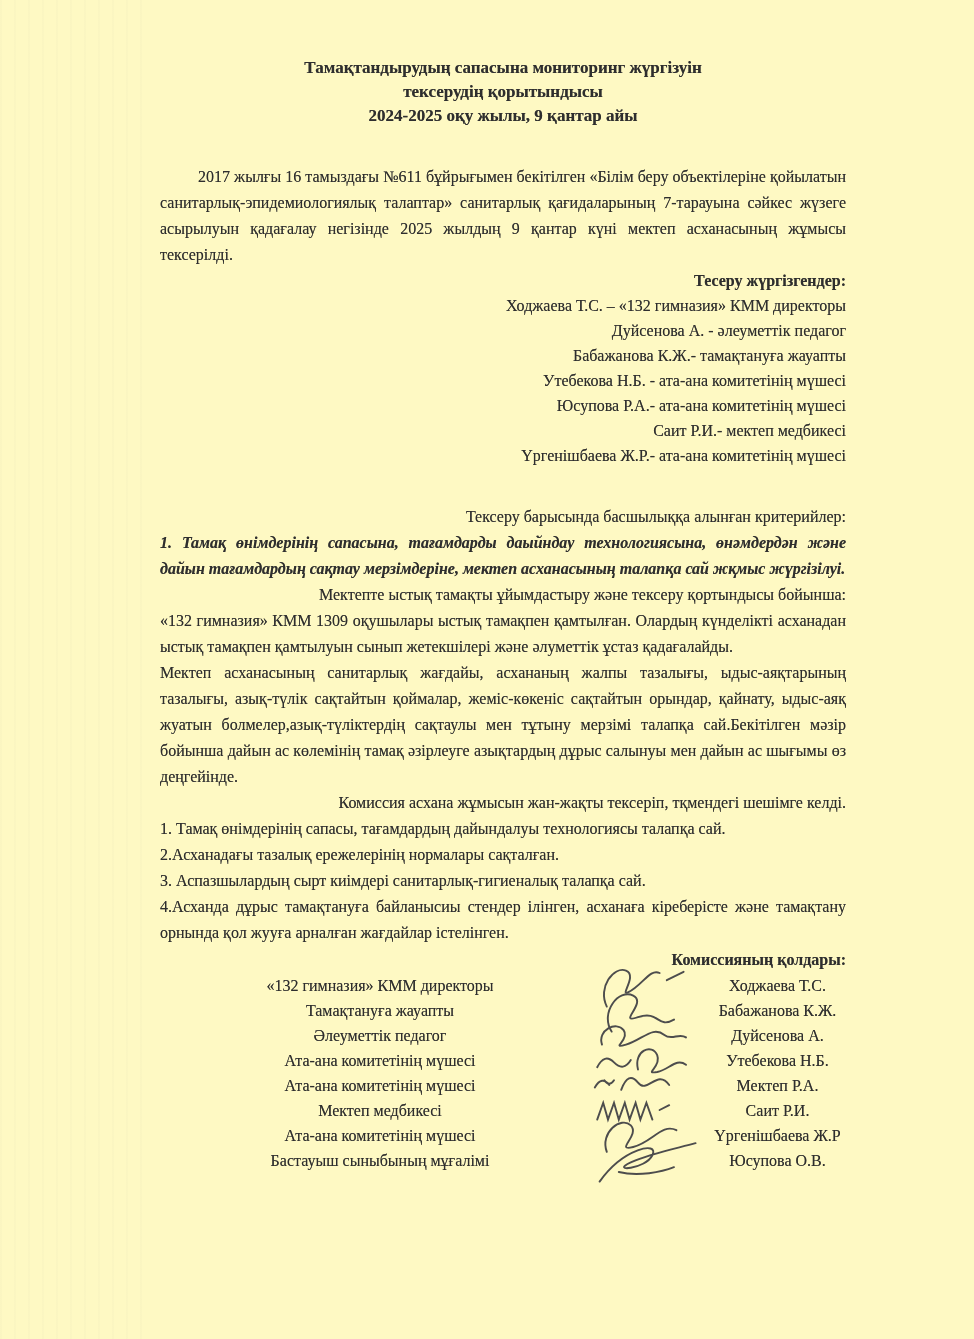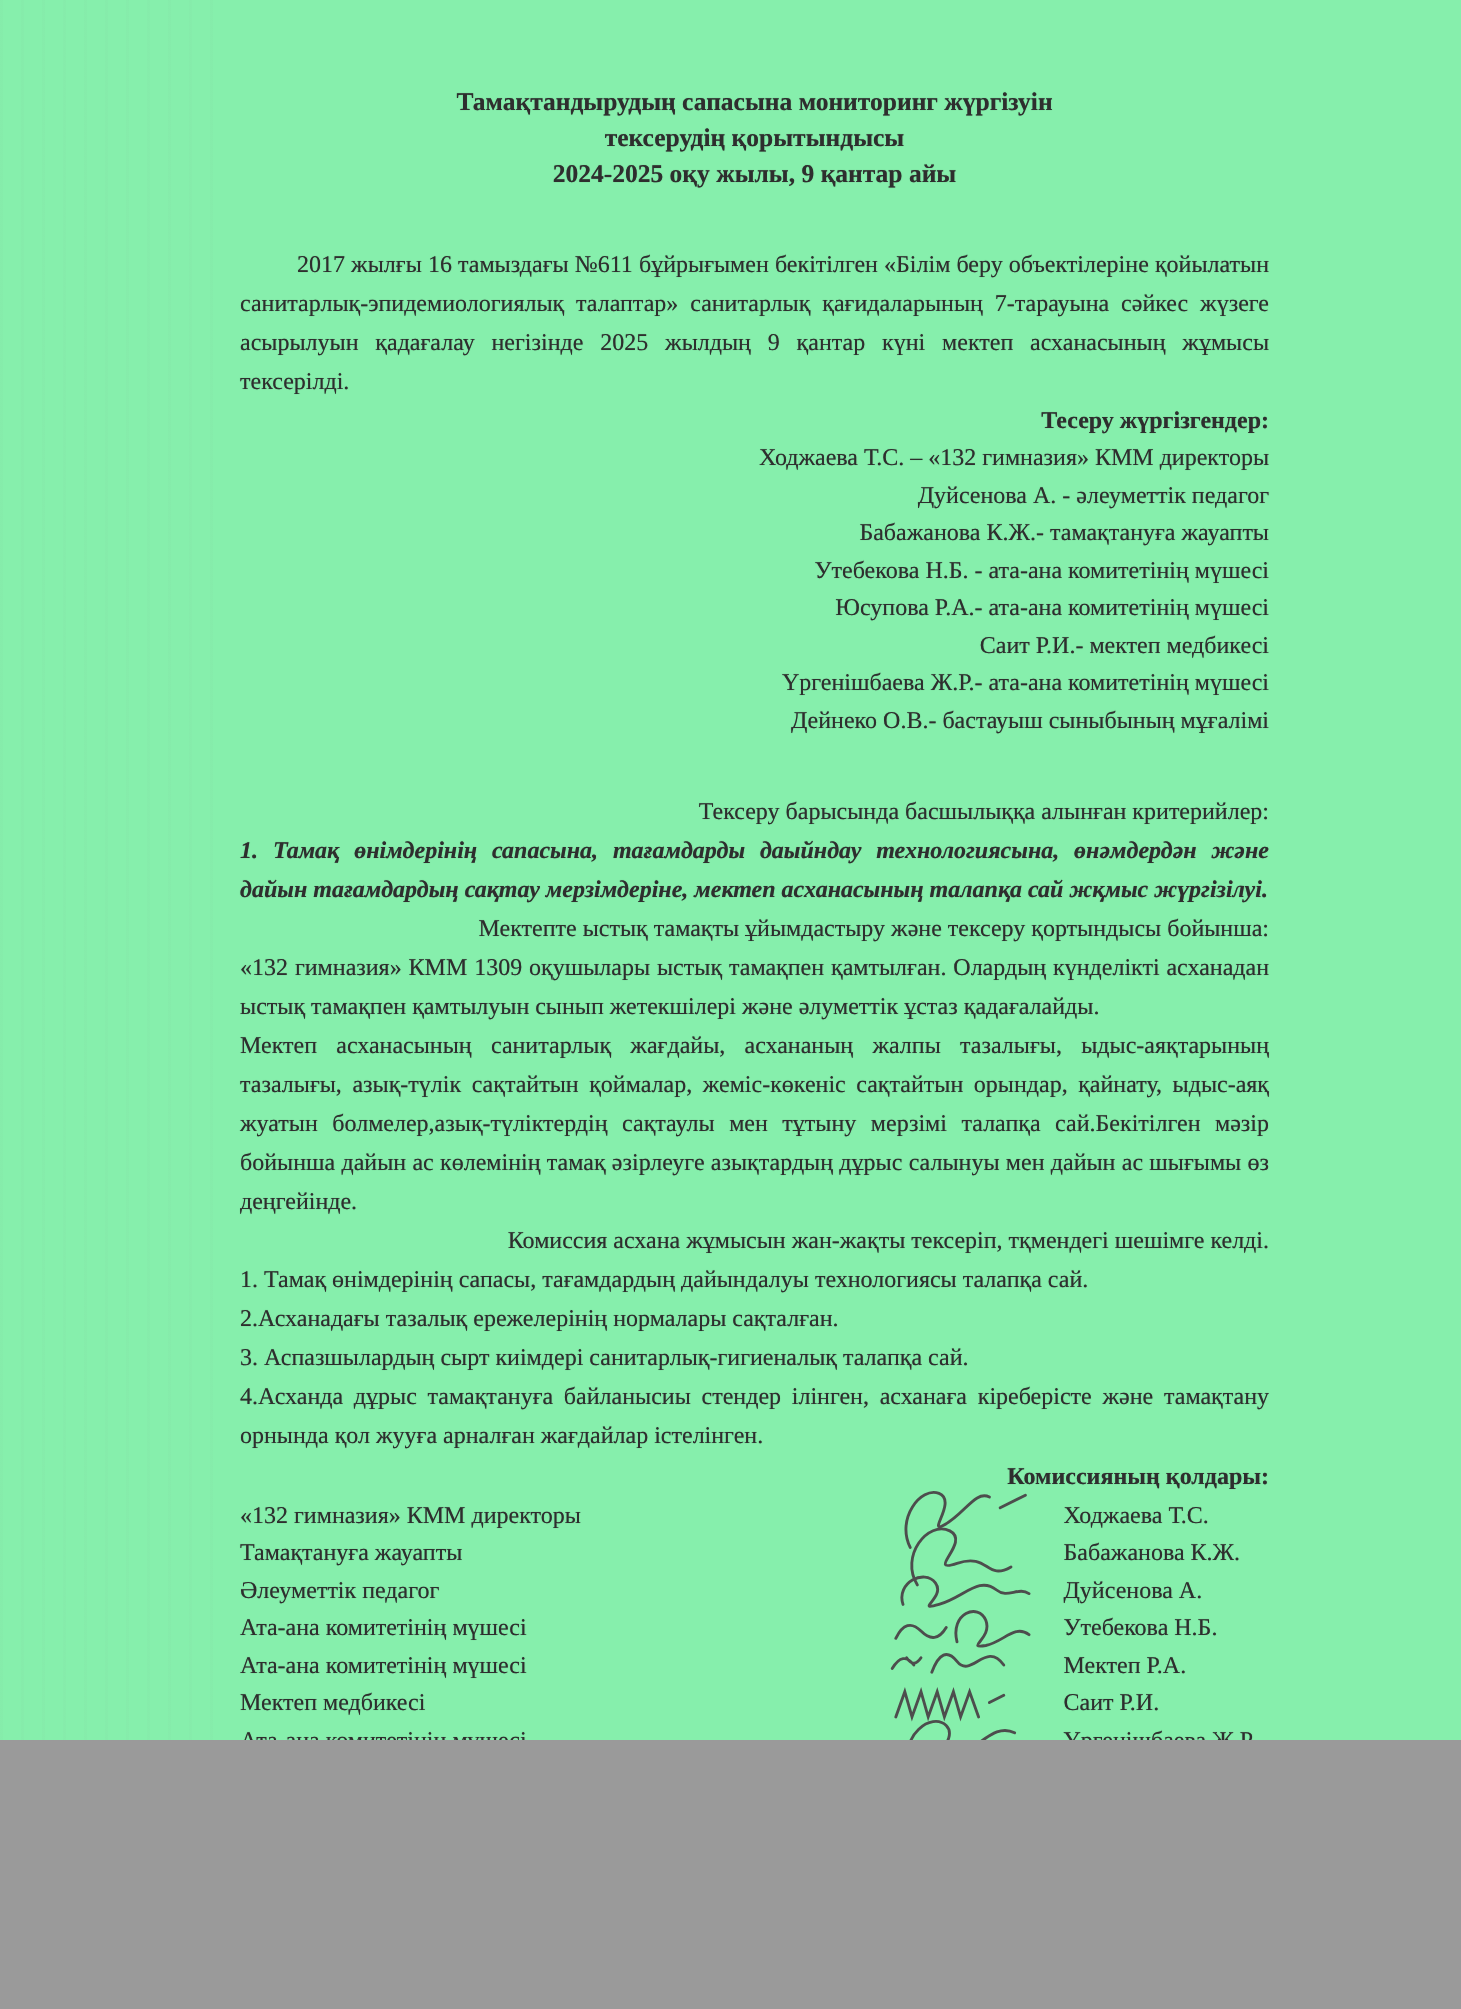--- a/index.html
+++ b/index.html
@@ -1,20 +1,20 @@
 <!DOCTYPE html>
 <html><head>
 <meta charset="utf-8">
 <style>
   html,body{margin:0;padding:0;background:#9a9a9a;}
   .page{
     position:relative;
-    width:974px;height:1160px;
+    width:974px;height:1339px;
     margin:0 auto;
-    background:#86efac;
+    background:#fef9c3;
     font-family:"Liberation Serif","DejaVu Serif",serif;
     color:#2e2e2e;
     overflow:hidden;
   }
   
   .page::before{
     content:"";position:absolute;left:0;top:0;bottom:0;width:150px;
     background:
       repeating-linear-gradient(90deg,
         rgba(120,120,120,0.05) 0 2px, rgba(255,255,255,0) 2px 14px);
@@ -32,21 +32,21 @@
   .title div{margin:0;}
   p{margin:0;text-align:right;}
   .just{text-align:justify;}
   .indent{text-indent:38px;}
   .bold{font-weight:bold;}
   .bold-italic{font-weight:bold;font-style:italic;text-align:justify;}
   .gap-lg{height:36px;}
   .list-line{line-height:25px;}
   .sig-heading{font-weight:bold;line-height:27px;}
   .sig-row{
-    display:flex;align-items:center;height:25px;
+    display:flex;align-items:center;height:25px;text-align:center;
   }
   .sig-role{flex:0 0 440px;}
   .sig-mark{flex:0 0 105px;position:relative;height:25px;}
   .sig-mark svg{
     position:absolute;left:-10px;top:-14px;width:132px;height:52px;
     overflow:visible;
   }
   .sig-mark path{fill:none;stroke:#4d4d4d;stroke-width:1.6;stroke-linecap:round;}
   .sig-name{flex:1;padding-left:4px;}
 </style>
@@ -65,21 +65,20 @@
     <p class="just indent">2017 жылғы 16 тамыздағы №611 бұйрығымен бекітілген «Білім беру объектілеріне қойылатын санитарлық-эпидемиологиялық талаптар» санитарлық қағидаларының 7-тарауына сәйкес жүзеге асырылуын қадағалау негізінде 2025 жылдың 9 қантар күні мектеп асханасының жұмысы тексерілді.</p>
 
     <p class="bold list-line">Тесеру жүргізгендер:</p>
     <p class="list-line">Ходжаева Т.С. – «132 гимназия» КММ директоры</p>
     <p class="list-line">Дуйсенова А. - әлеуметтік педагог</p>
     <p class="list-line">Бабажанова К.Ж.- тамақтануға  жауапты</p>
     <p class="list-line">Утебекова Н.Б. - ата-ана комитетінің мүшесі</p>
     <p class="list-line">Юсупова Р.А.- ата-ана комитетінің мүшесі</p>
     <p class="list-line">Саит Р.И.- мектеп медбикесі</p>
     <p class="list-line">Үргенішбаева Ж.Р.- ата-ана комитетінің мүшесі</p>
-    <p class="list-line">Дейнеко О.В.- бастауыш сыныбының мұғалімі</p>
 
     <div class="gap-lg"></div>
 
     <p>Тексеру барысында басшылыққа алынған критерийлер:</p>
     <p class="bold-italic">1. Тамақ өнімдерінің сапасына, тағамдарды даыйндау технологиясына, өнәмдердән және дайын тағамдардың сақтау мерзімдеріне, мектеп асханасының талапқа сай жқмыс жүргізілуі.</p>
     <p>Мектепте ыстық тамақты ұйымдастыру және тексеру қортындысы бойынша:</p>
     <p class="just">«132 гимназия» КММ 1309 оқушылары ыстық тамақпен қамтылған. Олардың күнделікті асханадан ыстық тамақпен қамтылуын сынып жетекшілері және әлуметтік ұстаз қадағалайды.</p>
     <p class="just">Мектеп асханасының санитарлық жағдайы, асхананың жалпы тазалығы, ыдыс-аяқтарының тазалығы, азық-түлік сақтайтын қоймалар, жеміс-көкеніс сақтайтын орындар, қайнату, ыдыс-аяқ жуатын болмелер,азық-түліктердің сақтаулы мен тұтыну мерзімі талапқа сай.Бекітілген мәзір бойынша дайын ас көлемінің тамақ әзірлеуге азықтардың дұрыс салынуы мен дайын ас шығымы өз деңгейінде.</p>
     <p>Комиссия асхана жұмысын жан-жақты тексеріп, тқмендегі шешімге келді.</p>
 

